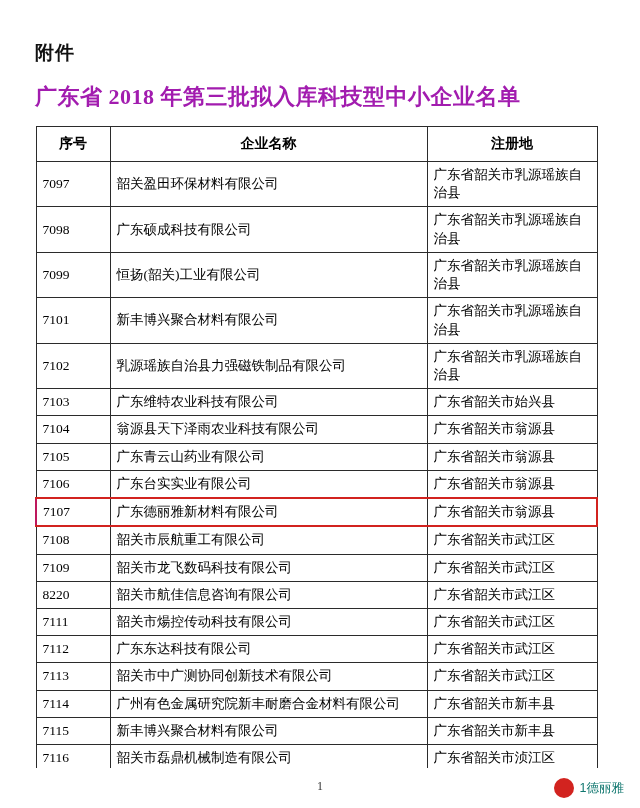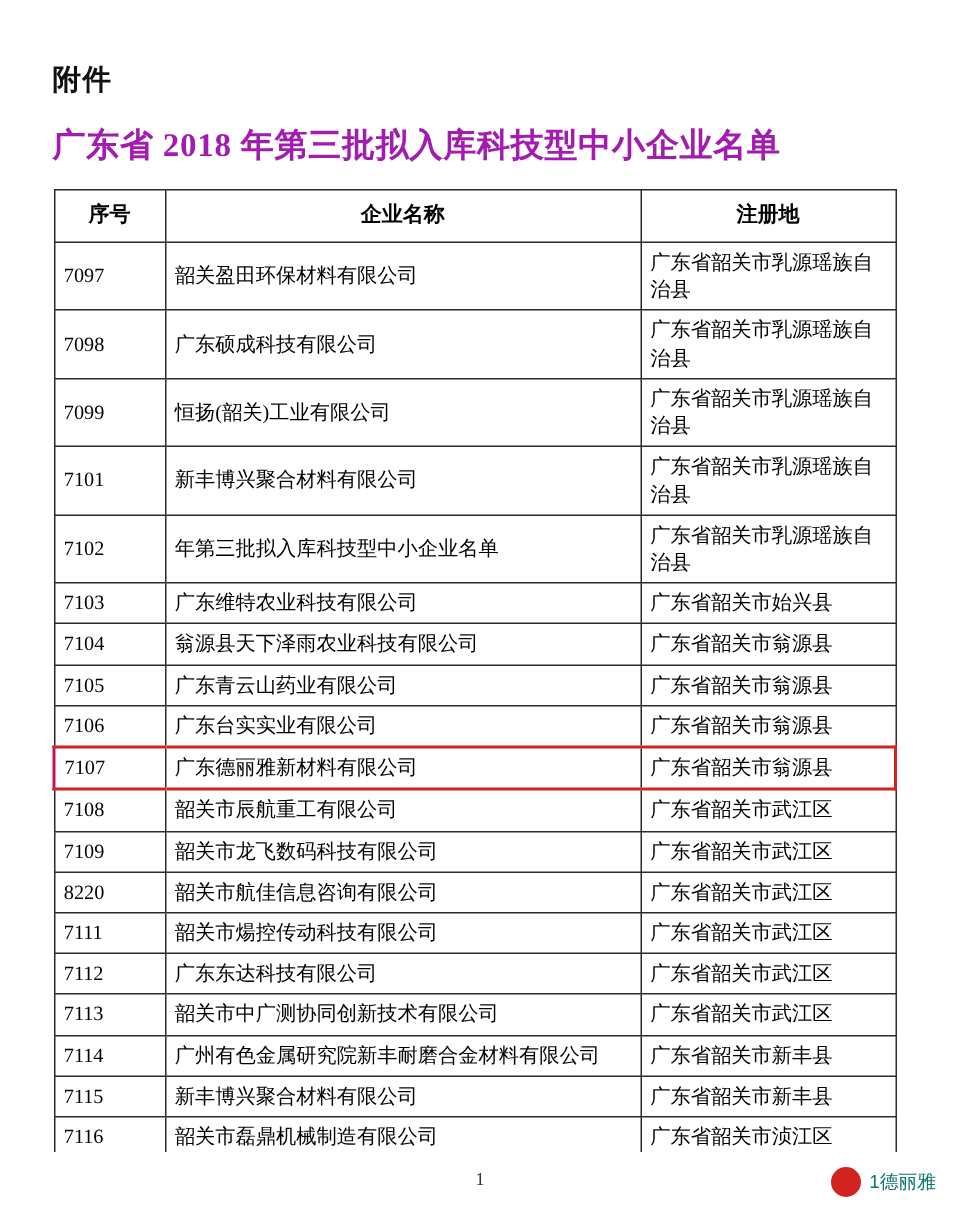--- a/index.html
+++ b/index.html
@@ -163,21 +163,21 @@
           <td class="name">恒扬(韶关)工业有限公司</td>
           <td class="reg">广东省韶关市乳源瑶族自治县</td>
         </tr>
         <tr>
           <td class="no">7101</td>
           <td class="name">新丰博兴聚合材料有限公司</td>
           <td class="reg">广东省韶关市乳源瑶族自治县</td>
         </tr>
         <tr>
           <td class="no">7102</td>
-          <td class="name">年第三批拟入库科技型中小企业名单</td>
+          <td class="name">乳源瑶族自治县力强磁铁制品有限公司</td>
           <td class="reg">广东省韶关市乳源瑶族自治县</td>
         </tr>
         <tr>
           <td class="no">7103</td>
           <td class="name">广东维特农业科技有限公司</td>
           <td class="reg">广东省韶关市始兴县</td>
         </tr>
         <tr>
           <td class="no">7104</td>
           <td class="name">翁源县天下泽雨农业科技有限公司</td>

